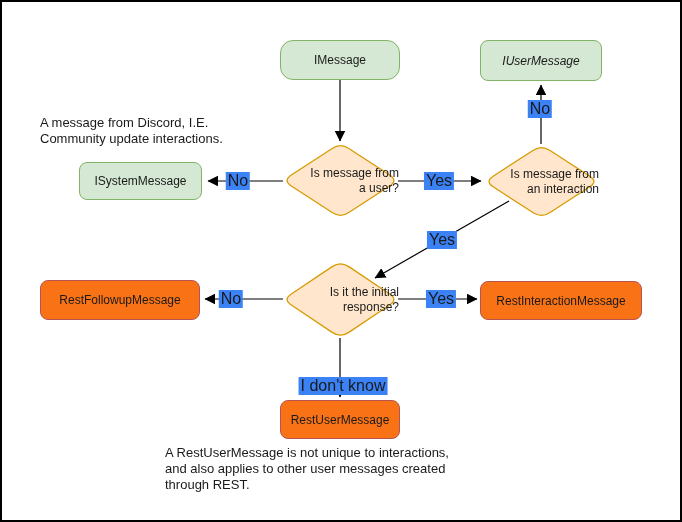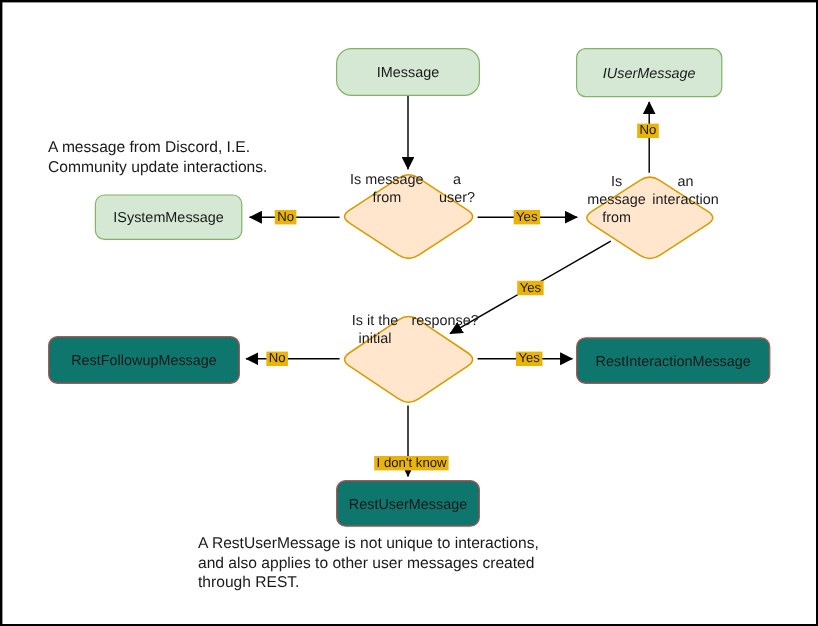--- a/index.html
+++ b/index.html
@@ -20,33 +20,33 @@
     display:flex; align-items:center; justify-content:center;
     text-align:center;
     font-size:12px;
     border:1px solid #000;
     border-radius:8px;
     padding:2px 4px;
     background:#fff;
     z-index:2;
   }
   .node.green { background:#d5e8d4; border-color:#82b366; }
-  .node.red   { background:#0f766e; border-color:#b85450; }
+  .node.red   { background:#f97316; border-color:#b85450; }
   .diamond { position:absolute; z-index:2; }
   .diamond svg { position:absolute; inset:0; width:100%; height:100%; }
   .dlabel {
     position:absolute; inset:0;
-    display:flex; align-items:flex-start; justify-content:center;
+    display:flex; flex-direction:column; align-items:flex-end; justify-content:center;
     text-align:center; font-size:12px; line-height:15px;
   }
   .edge-label {
     position:absolute;
     transform:translate(-50%,-50%);
-    background:#eab308;
-    font-size:11px;
+    background:#3b82f6;
+    font-size:16px;
     padding:0 2px;
     white-space:nowrap;
     z-index:3;
   }
   .annotation {
     position:absolute;
     text-align:left;
     font-size:13px;
     line-height:16px;
     z-index:1;

